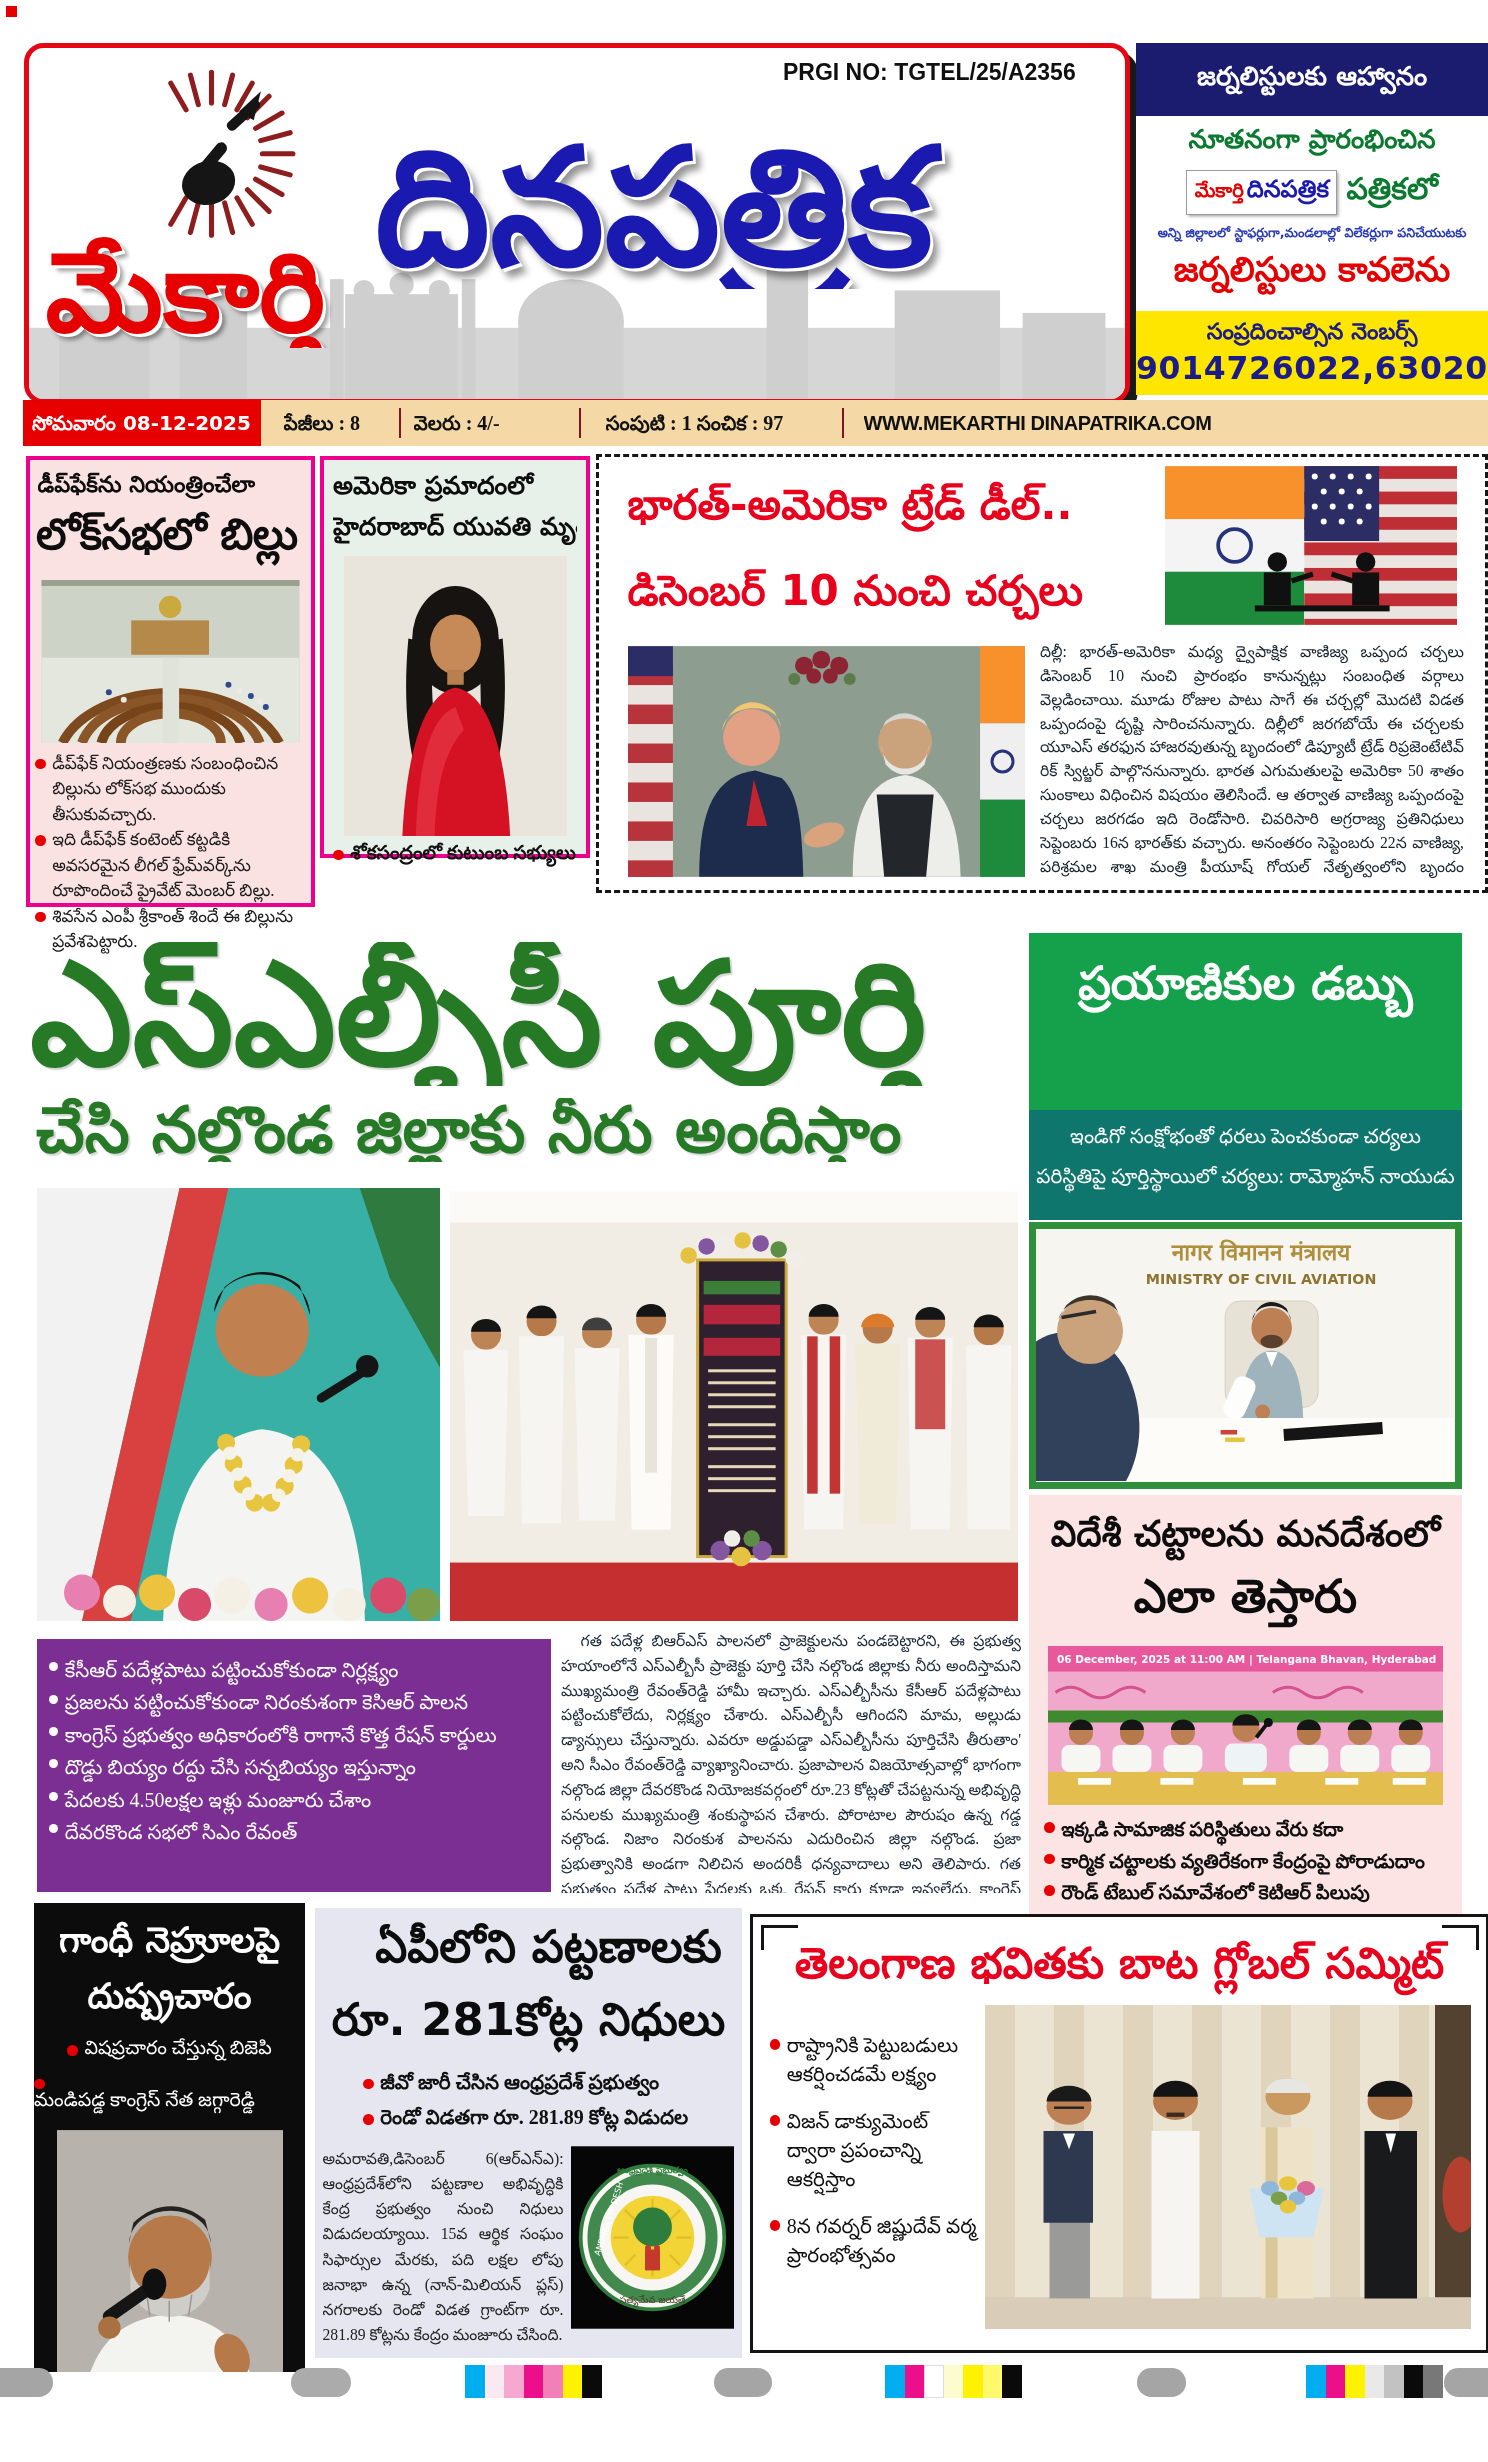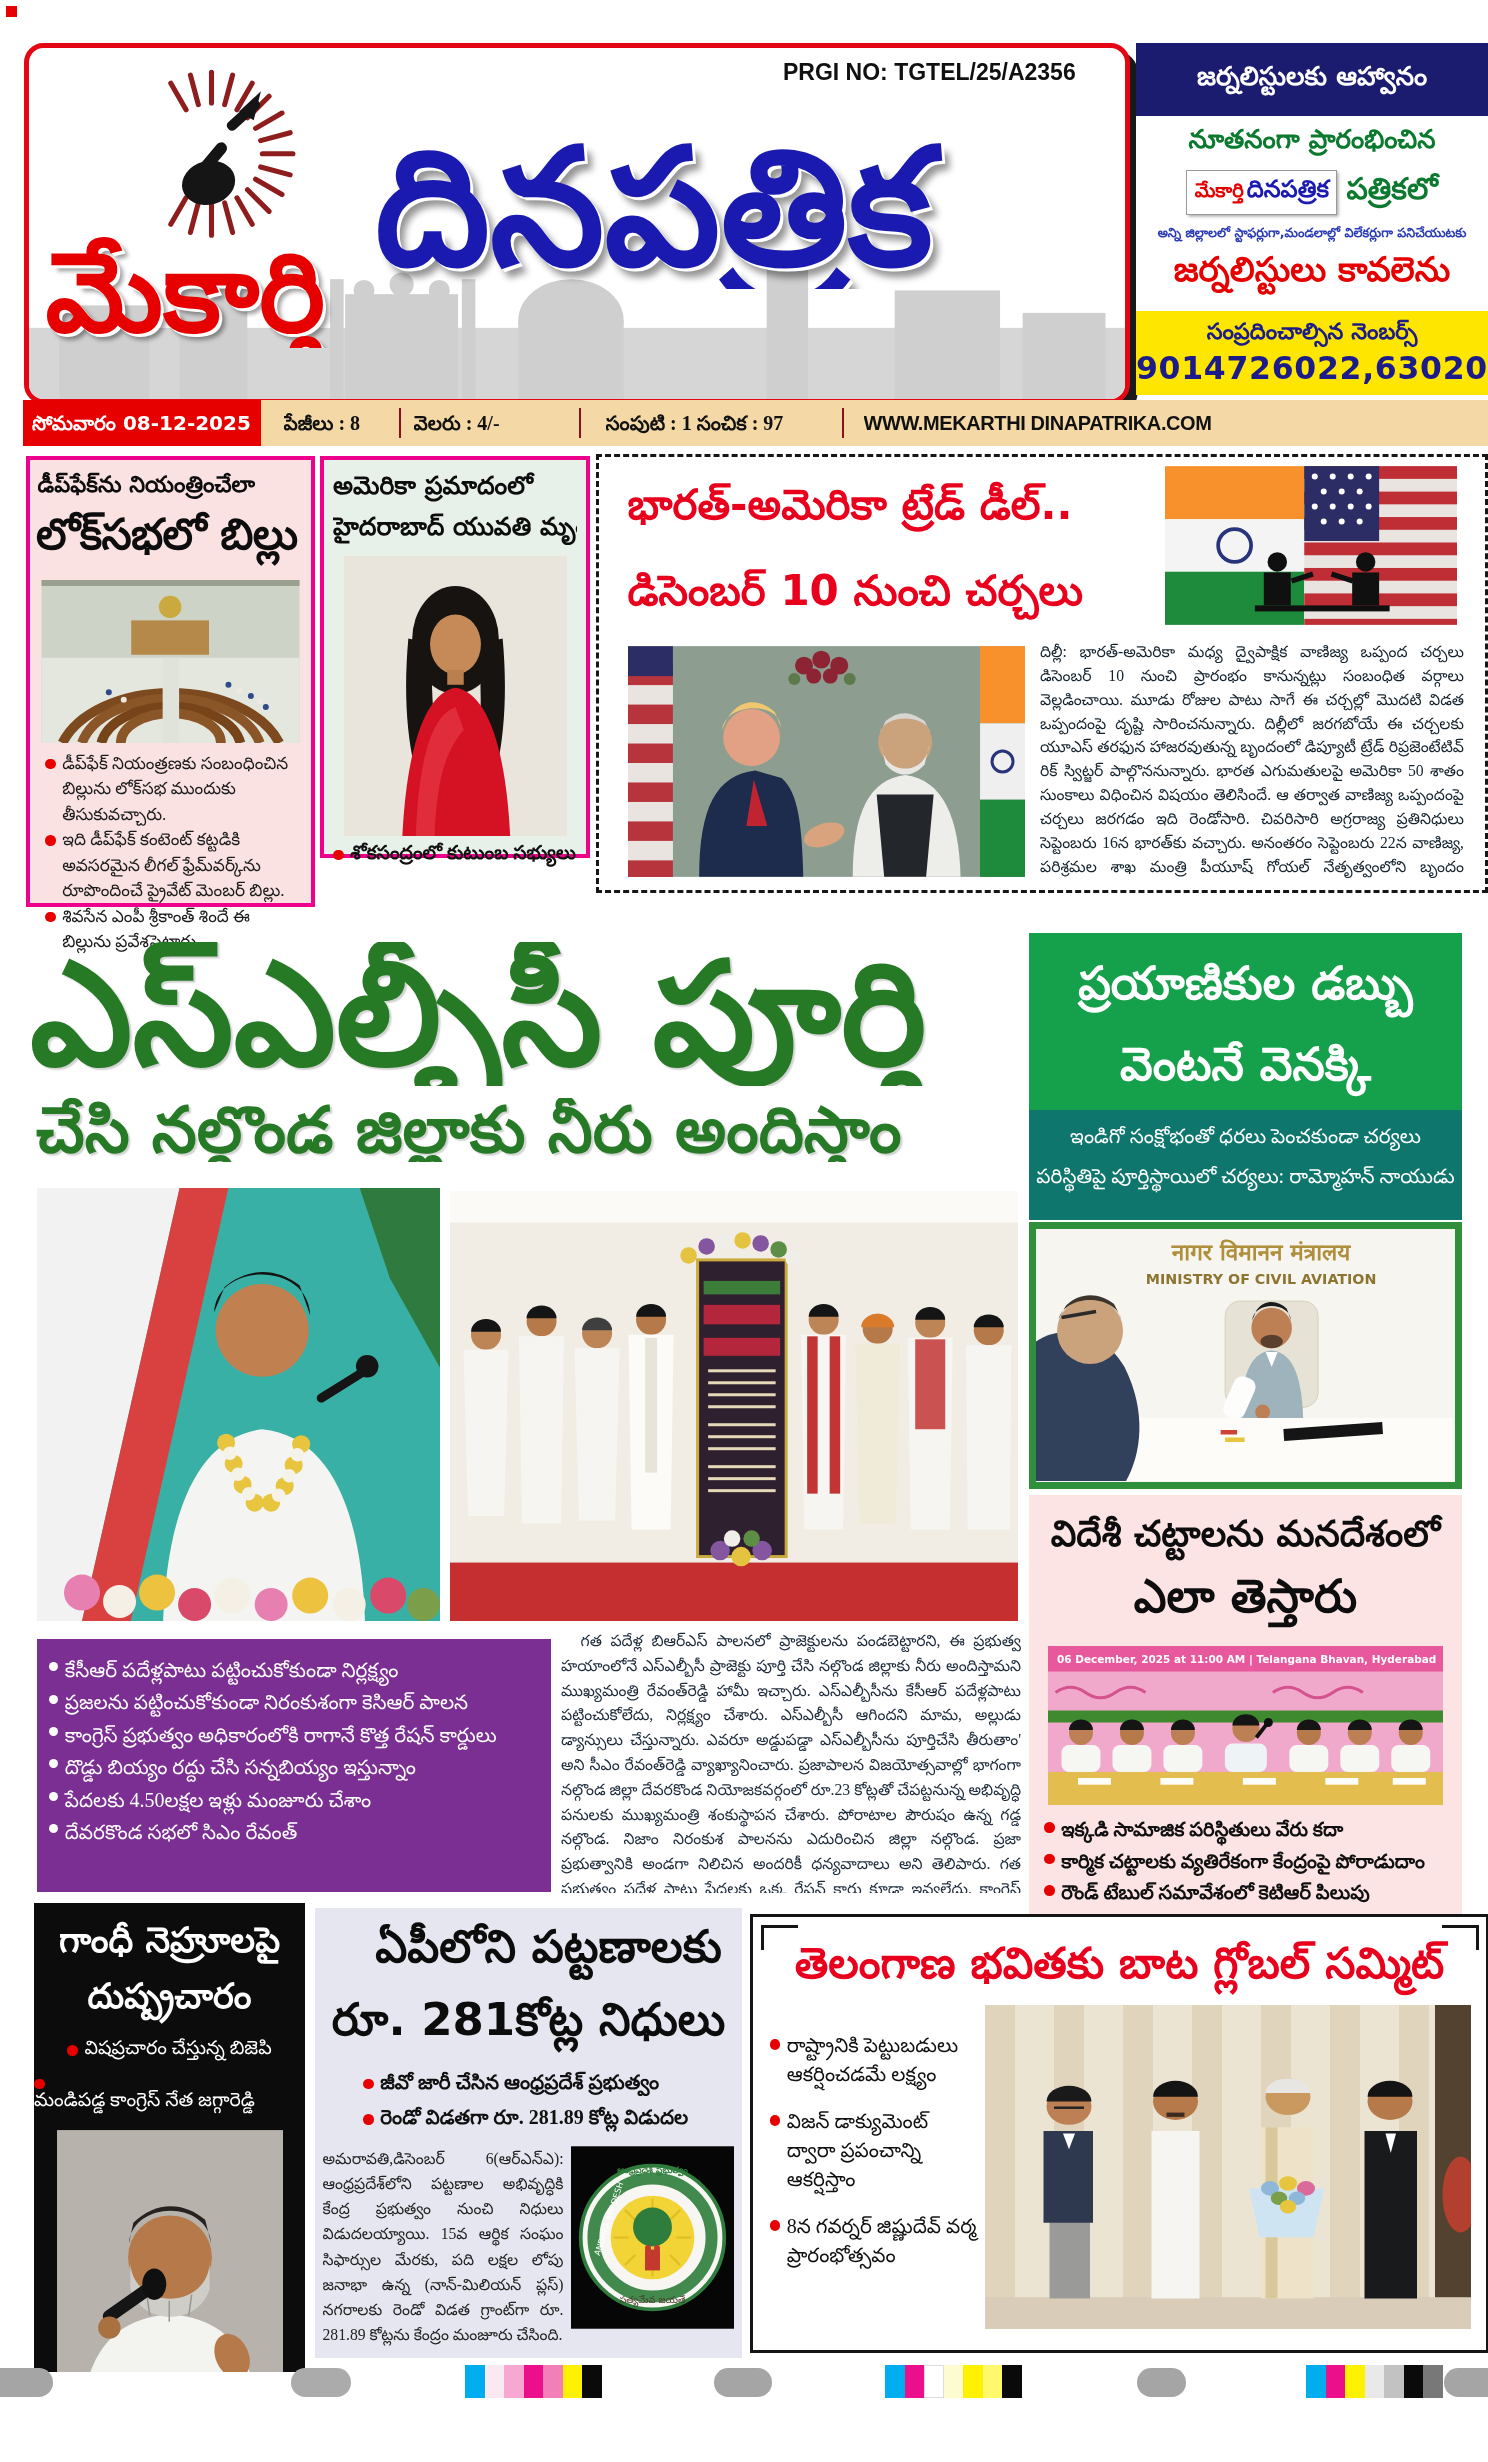--- a/index.html
+++ b/index.html
@@ -179,21 +179,21 @@
           <circle cx="280" cy="155" r="4"></circle>
           <circle cx="300" cy="170" r="4"></circle>
           <circle cx="90" cy="150" r="4"></circle>
         </g>
       <g fill="#efe9e2">
           <circle cx="265" cy="148" r="4"></circle>
           <circle cx="292" cy="162" r="4"></circle>
           <circle cx="110" cy="160" r="4"></circle>
         </g>
     </svg>
-    <div style="padding:0 15px;font-size:17px;line-height:1.5;color:#1a1a1a;">
+    <div style="padding:0 5px;font-size:17px;line-height:1.5;color:#1a1a1a;">
       <div class="bullet">
           <span class="dot"></span>
           <span class="tel">డీప్‌ఫేక్ నియంత్రణకు సంబంధించిన బిల్లును లోక్‌సభ ముందుకు తీసుకువచ్చారు.</span>
         </div>
       <div class="bullet">
           <span class="dot"></span>
           <span class="tel">ఇది డీప్‌ఫేక్ కంటెంట్ కట్టడికి అవసరమైన లీగల్ ఫ్రేమ్‌వర్క్‌ను రూపొందించే ప్రైవేట్ మెంబర్ బిల్లు.</span>
         </div>
       <div class="bullet">
           <span class="dot"></span>
@@ -309,21 +309,20 @@
       <ellipse cx="262" cy="252" rx="28" ry="15" fill="#d9a37e" transform="rotate(-18 262 252)"></ellipse>
     </svg>
     <div class="abs tel" style="left:441px;top:183px;width:424px;height:244px;font-size:15.7px;line-height:1.52;text-align:justify;color:#14232e;overflow:hidden;">దిల్లీ: భారత్-అమెరికా మధ్య ద్వైపాక్షిక వాణిజ్య ఒప్పంద చర్చలు డిసెంబర్ 10 నుంచి ప్రారంభం కానున్నట్లు సంబంధిత వర్గాలు వెల్లడించాయి. మూడు రోజుల పాటు సాగే ఈ చర్చల్లో మొదటి విడత ఒప్పందంపై దృష్టి సారించనున్నారు. దిల్లీలో జరగబోయే ఈ చర్చలకు యూఎస్ తరఫున హాజరవుతున్న బృందంలో డిప్యూటీ ట్రేడ్ రిప్రజెంటేటివ్ రిక్ స్విట్జర్ పాల్గొననున్నారు. భారత ఎగుమతులపై అమెరికా 50 శాతం సుంకాలు విధించిన విషయం తెలిసిందే. ఆ తర్వాత వాణిజ్య ఒప్పందంపై చర్చలు జరగడం ఇది రెండోసారి. చివరిసారి అగ్రరాజ్య ప్రతినిధులు సెప్టెంబరు 16న భారత్‌కు వచ్చారు. అనంతరం సెప్టెంబరు 22న వాణిజ్య, పరిశ్రమల శాఖ మంత్రి పీయూష్ గోయల్ నేతృత్వంలోని బృందం అమెరికాకు వెళ్లింది.</div>
   </div>
 
   <div class="abs slbc-green nowrap" style="left:30px;top:942px;width:990px;font-size:144px;line-height:1;">ఎస్ఎల్బీసీ పూర్తి</div>
   <div class="abs slbc-green nowrap" style="left:36px;top:1098px;width:986px;font-size:64px;line-height:1;">చేసి నల్గొండ జిల్లాకు నీరు అందిస్తాం</div>
 
   <div id="pass-green" class="abs ctr">
     <div class="b nowrap" style="font-size:46px;margin-top:22.5px;">ప్రయాణికుల డబ్బు</div>
-    <div class="b nowrap" style="font-size:46px;margin-top:16.5px;">వెంటనే వెనక్కి</div>
   </div>
   <div id="pass-black" class="abs ctr">
     <div class="tel nowrap" style="font-size:20px;margin-top:15px;">ఇండిగో సంక్షోభంతో ధరలు పెంచకుండా చర్యలు</div>
     <div class="tel nowrap" style="font-size:20px;margin-top:12px;">పరిస్థితిపై పూర్తిస్థాయిలో చర్యలు: రామ్మోహన్ నాయుడు</div>
   </div>
 
   <div id="aviation-photo" class="abs">
     <svg width="418" height="252" viewBox="0 0 557 336" preserveAspectRatio="none">
       <rect width="557" height="336" fill="#f7f5f0"></rect>
       <text x="300" y="42" font-size="30" fill="#b08f3c" text-anchor="middle" font-weight="bold">नागर विमानन मंत्रालय</text>

